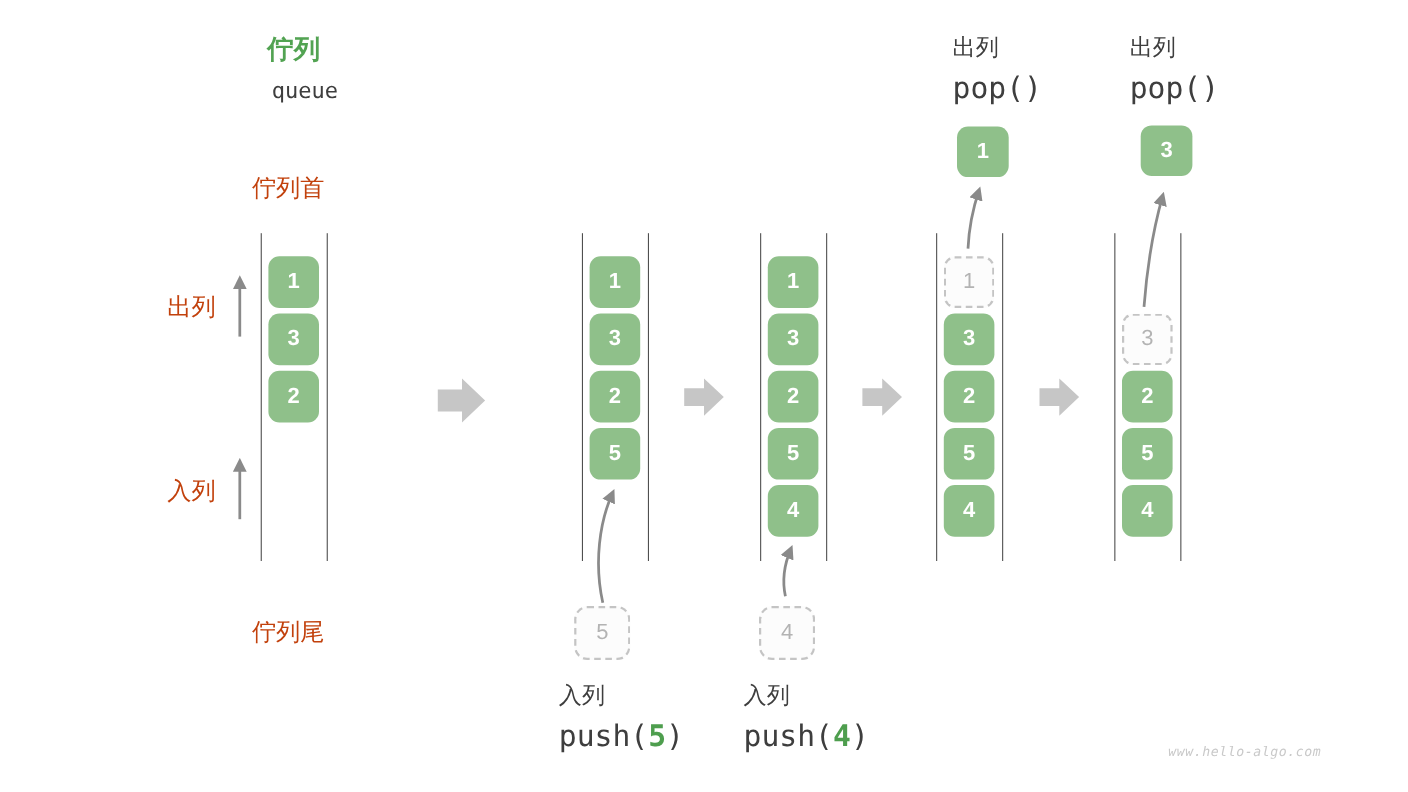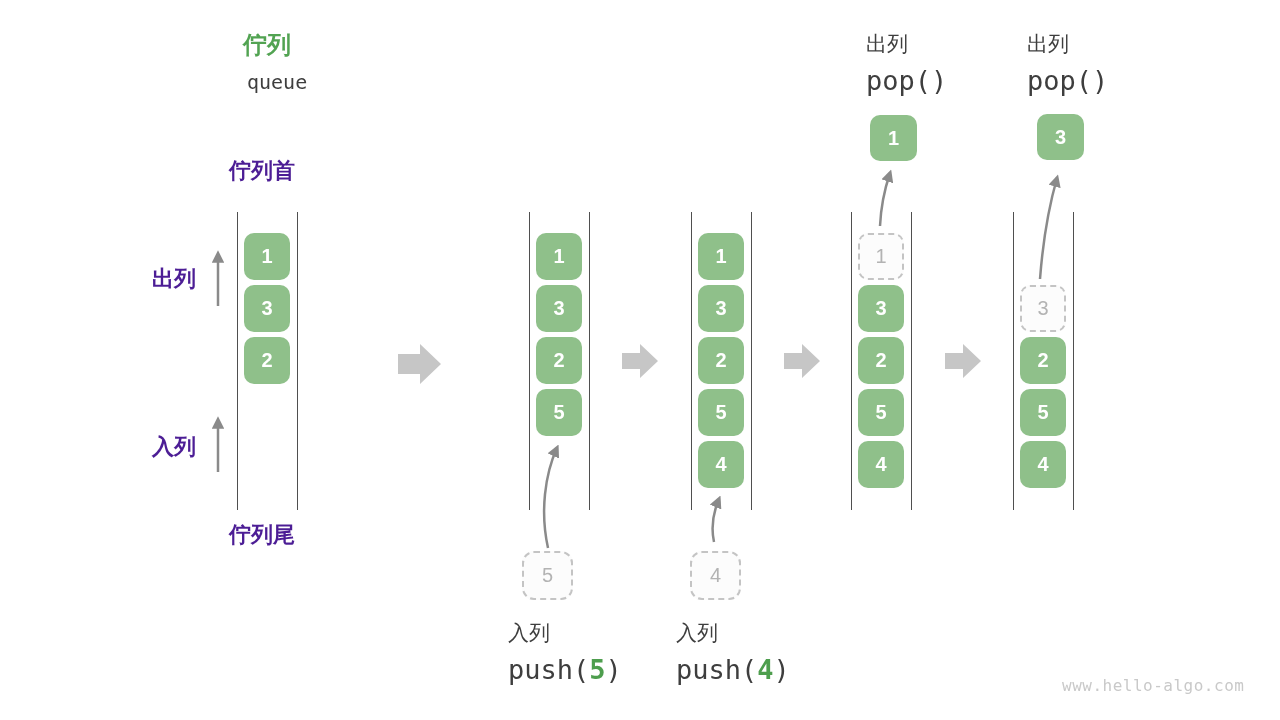--- a/index.html
+++ b/index.html
@@ -8,21 +8,21 @@
     font-family:"Liberation Sans",sans-serif;color:#3e3e3e;overflow:hidden;padding-left:44px;
   }
   .mono{font-family:"DejaVu Sans Mono","Liberation Mono",monospace;}
   *{box-sizing:border-box;}
 
   
   .title-zh{position:absolute;left:243px;top:29px;font-size:24px;font-weight:bold;color:#52a352;}
   .title-en{position:absolute;left:235px;top:70px;font-size:20px;color:#3e3e3e;margin-left:12px;}
 
   
-  .side{position:absolute;font-size:22px;font-weight:bold;color:#4c1d95;}
+  .side{position:absolute;font-size:22px;font-weight:normal;color:#c2410c;}
 
   
   .channel{
     position:absolute;top:212px;height:298px;width:61px;
     border-left:1.5px solid #4f4f4f;border-right:1.5px solid #4f4f4f;
   }
   .box{
     position:absolute;left:6px;width:46px;height:47px;border-radius:10px;
     display:flex;align-items:center;justify-content:center;
     font-size:20px;font-weight:bold;
@@ -43,34 +43,34 @@
     position:absolute;width:51px;height:49px;border-radius:12px;
     display:flex;align-items:center;justify-content:center;font-size:20px;
   }
 
   
   .op{position:absolute;font-size:21px;color:#3e3e3e;}
   .op .zh{margin-bottom:11px;line-height:26px;}
   .op .code{font-family:"DejaVu Sans Mono","Liberation Mono",monospace;font-size:27px;line-height:26px;}
   .argnum{color:#4e9e4e;font-weight:bold;}
 
-  .wm{position:absolute;left:1062px;top:676px;font-size:16px;color:#c9c9c9;letter-spacing:0.5px;}
+  .wm{position:absolute;left:1062px;top:676px;font-size:12px;color:#c9c9c9;letter-spacing:0.5px;font-style:italic;}
 
   .overlay{position:absolute;left:0;top:0;pointer-events:none;}
 </style>
 </head>
 <body>
 
 <div class="canvas">
 
   <div class="title-zh">佇列</div>
   <div class="title-en mono">queue</div>
 
   <div class="side" style="left:229px;top:156px;">佇列首</div>
-  <div class="side" style="left:229px;top:520px;">佇列尾</div>
+  <div class="side" style="left:229px;top:560px;">佇列尾</div>
   <div class="side" style="left:152px;top:264px;">出列</div>
   <div class="side" style="left:152px;top:432px;">入列</div>
 
   <div class="channel" style="left:237px;">
     <div class="box green s0">
         <span>1</span>
       </div>
     <div class="box green s1">
         <span>3</span>
       </div>

